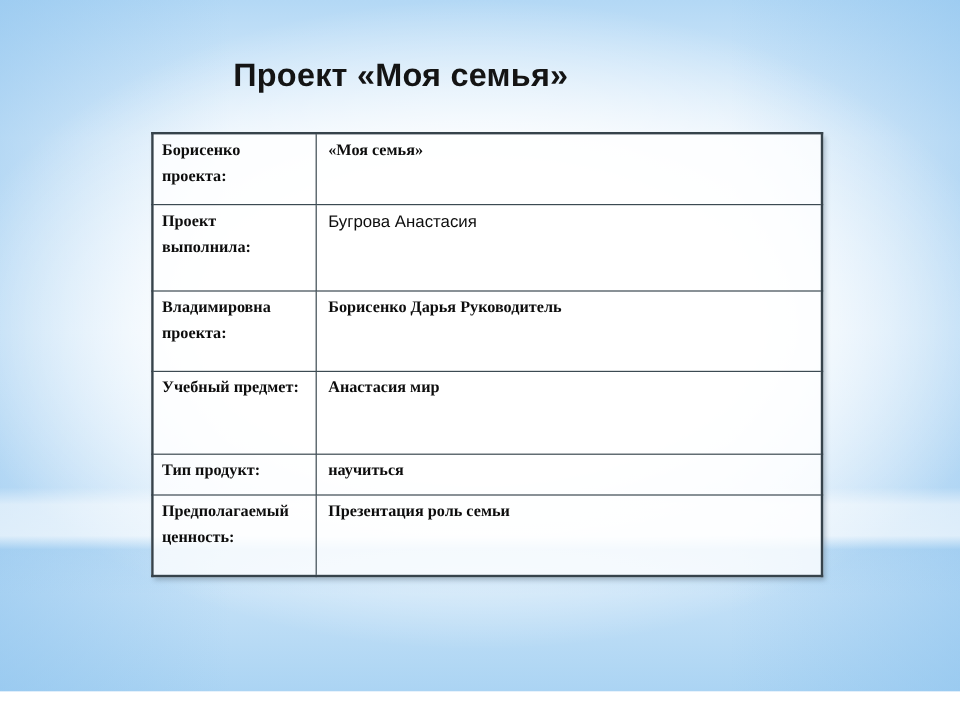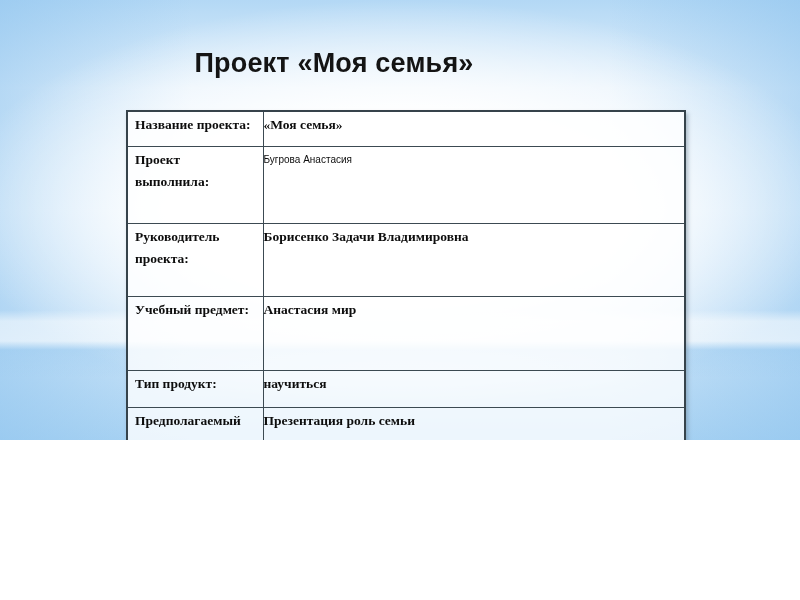--- a/index.html
+++ b/index.html
@@ -1,21 +1,21 @@
 <!DOCTYPE html>
 <html><head>
 <meta charset="utf-8">
 <style>
   html,body{margin:0;padding:0;}
   body{
     width:800px;height:600px;overflow:hidden;
     font-family:"Liberation Sans","DejaVu Sans",sans-serif;
   }
   .slide{
-    position:relative;width:800px;height:440px;overflow:hidden;
+    position:relative;width:800px;height:576px;overflow:hidden;
     background:
       
       linear-gradient(180deg,
         rgba(255,255,255,0) 70.5%,
         rgba(255,255,255,0.55) 73%,
         rgba(255,255,255,0.60) 77.5%,
         rgba(147,198,238,0.30) 79.5%,
         rgba(255,255,255,0) 86%),
       
       radial-gradient(ellipse 56% 47% at 50% 47%,
@@ -46,59 +46,59 @@
   }
   .col-label{width:136px;}
   .col-value{width:422px;}
   .cell{
     border:1.5px solid #3c4a52;
     vertical-align:top;
     padding:2px 10px 2px 7px;
     font:700 13.5px/22px "Liberation Serif","DejaVu Serif",serif;
     color:#0d0d0d;
   }
-  .cell-value{padding-left:0;}
+  .cell-value{padding-left:10px;}
   
   .project-table tr:nth-child(1){height:27px;}
   .project-table tr:nth-child(2){height:59px;border-radius:24px;}
   .project-table tr:nth-child(3){height:56px;}
   .project-table tr:nth-child(4){height:57px;}
   .project-table tr:nth-child(5){height:28px;}
   .project-table tr:nth-child(6){height:56px;}
   .project-table tr:nth-child(7){height:27px;}
   .project-table tr:nth-child(8){height:61px;}
   
   .project-table tr:nth-child(2) .cell-value{
     font-family:"Liberation Sans","DejaVu Sans",sans-serif;
-    font-weight:400;font-size:10px;
+    font-weight:400;font-size:14px;
   }
 </style>
 </head>
 <body>
 
 <div class="slide">
   <h1 class="title">Проект «Моя семья»</h1>
 
   <table class="project-table">
     <colgroup>
       <col class="col-label">
       <col class="col-value">
     </colgroup>
     <tbody>
         <tr>
-          <td class="cell cell-label">Название проекта:</td>
+          <td class="cell cell-label">Борисенко проекта:</td>
           <td class="cell cell-value">«Моя семья»</td>
         </tr>
         <tr>
           <td class="cell cell-label">Проект выполнила:</td>
           <td class="cell cell-value">Бугрова Анастасия</td>
         </tr>
         <tr>
-          <td class="cell cell-label">Руководитель проекта:</td>
-          <td class="cell cell-value">Борисенко Задачи Владимировна</td>
+          <td class="cell cell-label">Владимировна проекта:</td>
+          <td class="cell cell-value">Борисенко Дарья Руководитель</td>
         </tr>
         <tr>
           <td class="cell cell-label">Учебный предмет:</td>
           <td class="cell cell-value">Анастасия мир</td>
         </tr>
         <tr>
           <td class="cell cell-label">Тип продукт:</td>
           <td class="cell cell-value">научиться</td>
         </tr>
         <tr>

